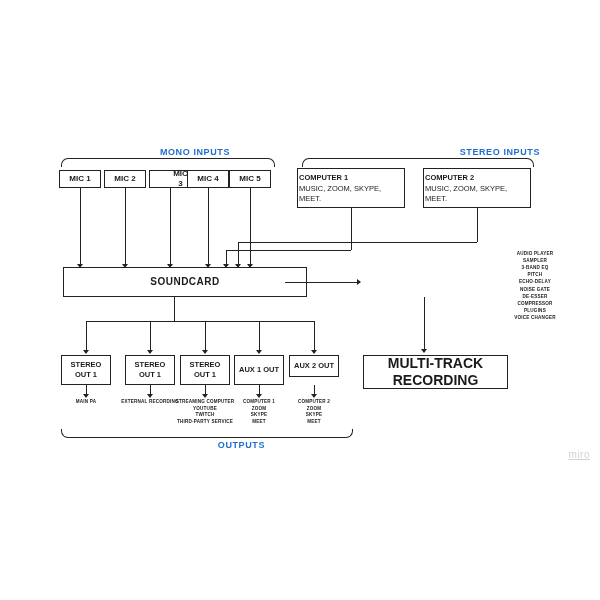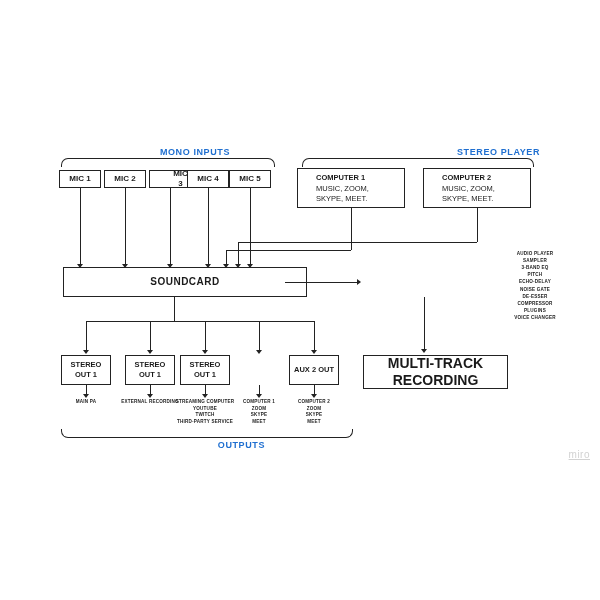--- a/index.html
+++ b/index.html
@@ -40,21 +40,21 @@
     text-align: center;
     font-size: 7px;
     font-weight: bold;
     line-height: 1.25;
     padding: 1px;
   }
   .box.mic { font-size: 8px; }
   .box.wide {
     display: block;
     text-align: left;
-    padding: 4px 18px;
+    padding: 4px 1px;
     font-weight: normal;
     font-size: 7.5px;
   }
   .box.wide .t1 { font-weight: bold; display: block; margin-bottom: 2px; }
   .box.big { font-size: 10px; letter-spacing: 0.5px; }
   .box.out { font-size: 7.5px; line-height: 1.3; }
 
   .line {
     position: absolute;
     background: #222;
@@ -118,21 +118,21 @@
     letter-spacing: 0.5px;
     text-decoration: underline;
   }
 </style>
 </head>
 <body>
 
 <div id="stage">
 
   <div class="lbl-section" style="left:110px; top:147px; width:120px;">MONO INPUTS</div>
-  <div class="lbl-section" style="left:320px; top:147px; width:220px;">STEREO PLAYER</div>
+  <div class="lbl-section" style="left:320px; top:147px; width:220px;">STEREO INPUTS</div>
   <div class="lbl-section" style="left:145px; top:440px; width:120px;">OUTPUTS</div>
 
   <div class="brace" style="left:61px; top:158px; width:212px;"></div>
   <div class="brace" style="left:302px; top:158px; width:230px;"></div>
   <div class="brace down" style="left:61px; top:429px; width:290px;"></div>
 
   <div class="box mic" style="left:59px; top:170px; width:42px; height:18px;">MIC 1</div>
   <div class="box mic" style="left:104px; top:170px; width:42px; height:18px;">MIC 2</div>
   <div class="box mic" style="left:149px; top:170px; width:42px; height:18px;padding-left:22px;">MIC 3</div>
   <div class="box mic" style="left:187px; top:170px; width:42px; height:18px;">MIC 4</div>
@@ -200,21 +200,22 @@
   <div class="line v" style="left:205px; top:321px; height:31px;"></div>
   <div class="arrow down" style="left:202px; top:350px;"></div>
   <div class="line v" style="left:259px; top:321px; height:31px;"></div>
   <div class="arrow down" style="left:256px; top:350px;"></div>
   <div class="line v" style="left:314px; top:321px; height:31px;"></div>
   <div class="arrow down" style="left:311px; top:350px;"></div>
 
   <div class="box out" style="left:61px; top:355px; width:50px; height:30px;">STEREO OUT 1</div>
   <div class="box out" style="left:125px; top:355px; width:50px; height:30px;">STEREO OUT 1</div>
   <div class="box out" style="left:180px; top:355px; width:50px; height:30px;">STEREO OUT 1</div>
-  <div class="box out" style="left:289px; top:355px; width:50px; height:30px;">AUX 2 OUT</div>
+  <div class="box out" style="left:234px; top:355px; width:50px; height:30px;">AUX 1 OUT</div>
+  <div class="box out" style="left:289px; top:355px; width:50px; height:22px;">AUX 2 OUT</div>
 
   <div class="line v" style="left:86px; top:385px; height:11px;"></div>
   <div class="arrow down" style="left:83px; top:394px;"></div>
   <div class="line v" style="left:150px; top:385px; height:11px;"></div>
   <div class="arrow down" style="left:147px; top:394px;"></div>
   <div class="line v" style="left:205px; top:385px; height:11px;"></div>
   <div class="arrow down" style="left:202px; top:394px;"></div>
   <div class="line v" style="left:259px; top:385px; height:11px;"></div>
   <div class="arrow down" style="left:256px; top:394px;"></div>
   <div class="line v" style="left:314px; top:385px; height:11px;"></div>

